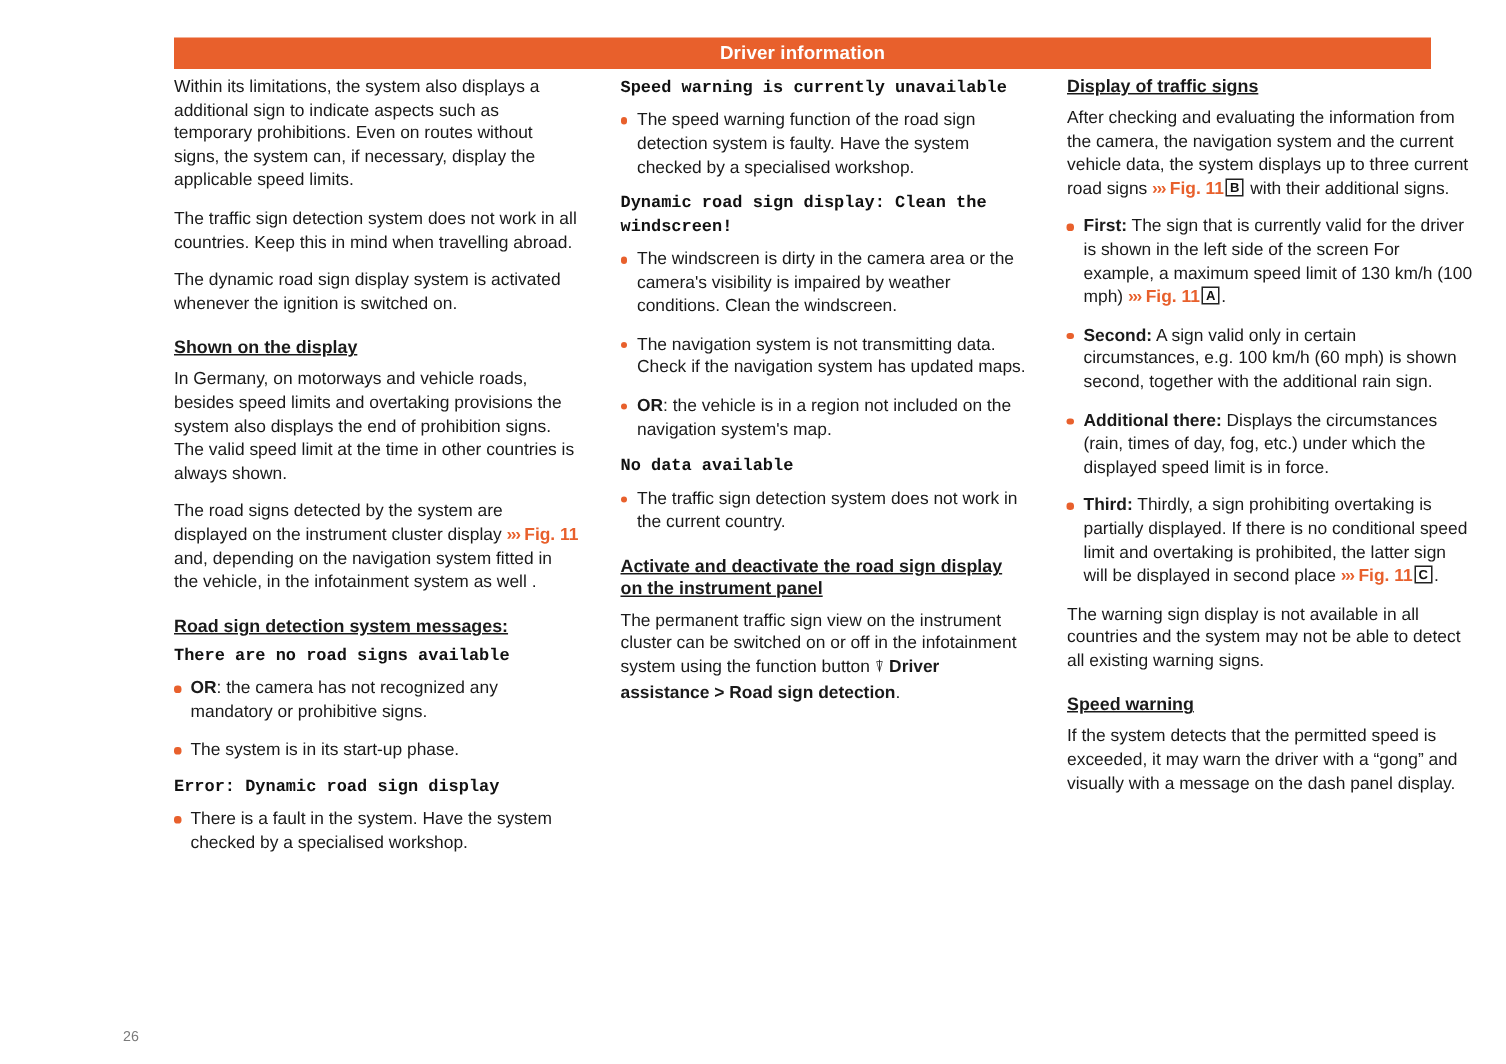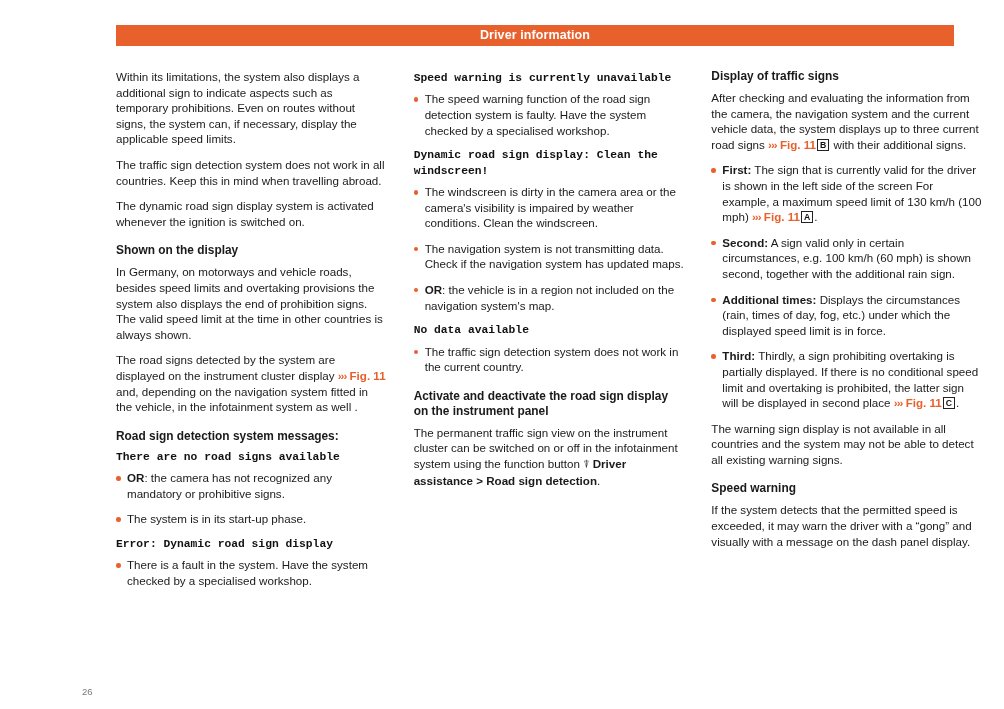--- a/index.html
+++ b/index.html
@@ -33,21 +33,21 @@
     color: #ffffff;
     font-size: 12.5px;
     font-weight: bold;
     text-align: center;
     line-height: 21px;
     letter-spacing: 0.1px;
   }
   .columns {
     position: absolute;
     left: 68px;
-    top: 69px;
+    top: 50px;
     width: 866px;
     display: flex;
     gap: 27px;
   }
   .col {
     width: 271px;
     font-size: 11.6px;
     line-height: 15.6px;
     color: #1a1a1a;
   }
@@ -61,20 +61,21 @@
     line-height: 15.4px;
     font-weight: bold;
     color: #111;
     margin: 2px 0 5px 0;
   }
   h3.sub {
     font-size: 11.9px;
     font-weight: bold;
     margin: 14px 0 6px 0;
     line-height: 15px;
+    text-decoration: underline;
   }
   h3.sub.first {
     margin-top: 0;
   }
   .bullet {
     position: relative;
     padding-left: 11px;
     margin: 0 0 7px 0;
   }
   .bullet::before {
@@ -197,21 +198,21 @@
         <span class="arrows">›››</span>
         <span class="ref">Fig. 11</span><span class="boxlet">A</span><span>.</span>
       </p>
 
       <p class="bullet">
         <span class="b">Second:</span>
         <span>A sign valid only in certain circumstances, e.g. 100 km/h (60 mph) is shown second, together with the additional rain sign.</span>
       </p>
 
       <p class="bullet">
-        <span class="b">Additional times:</span>
+        <span class="b">Additional there:</span>
         <span>Displays the circumstances (rain, times of day, fog, etc.) under which the displayed speed limit is in force.</span>
       </p>
 
       <p class="bullet">
         <span class="b">Third:</span>
         <span>Thirdly, a sign prohibiting overtaking is partially displayed. If there is no conditional speed limit and overtaking is prohibited, the latter sign will be displayed in second place</span>
         <span class="arrows">›››</span>
         <span class="ref">Fig. 11</span><span class="boxlet">C</span><span>.</span>
       </p>
 

